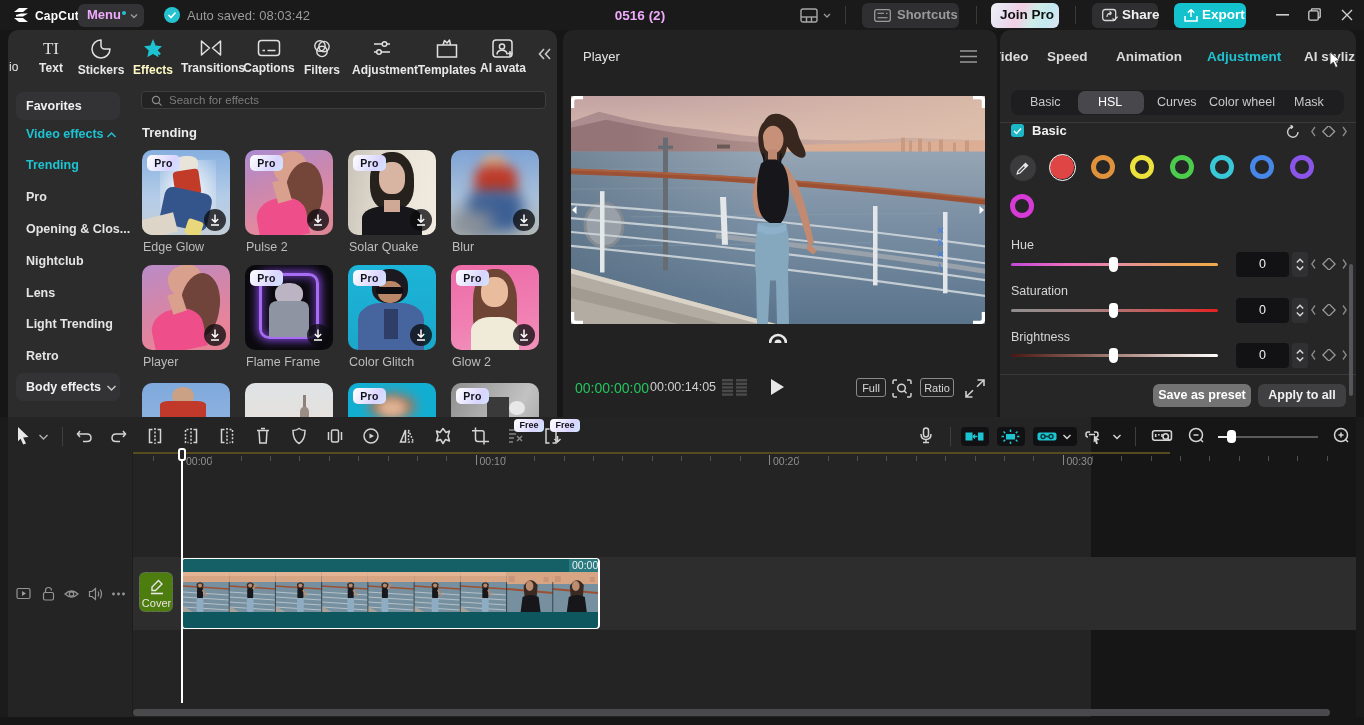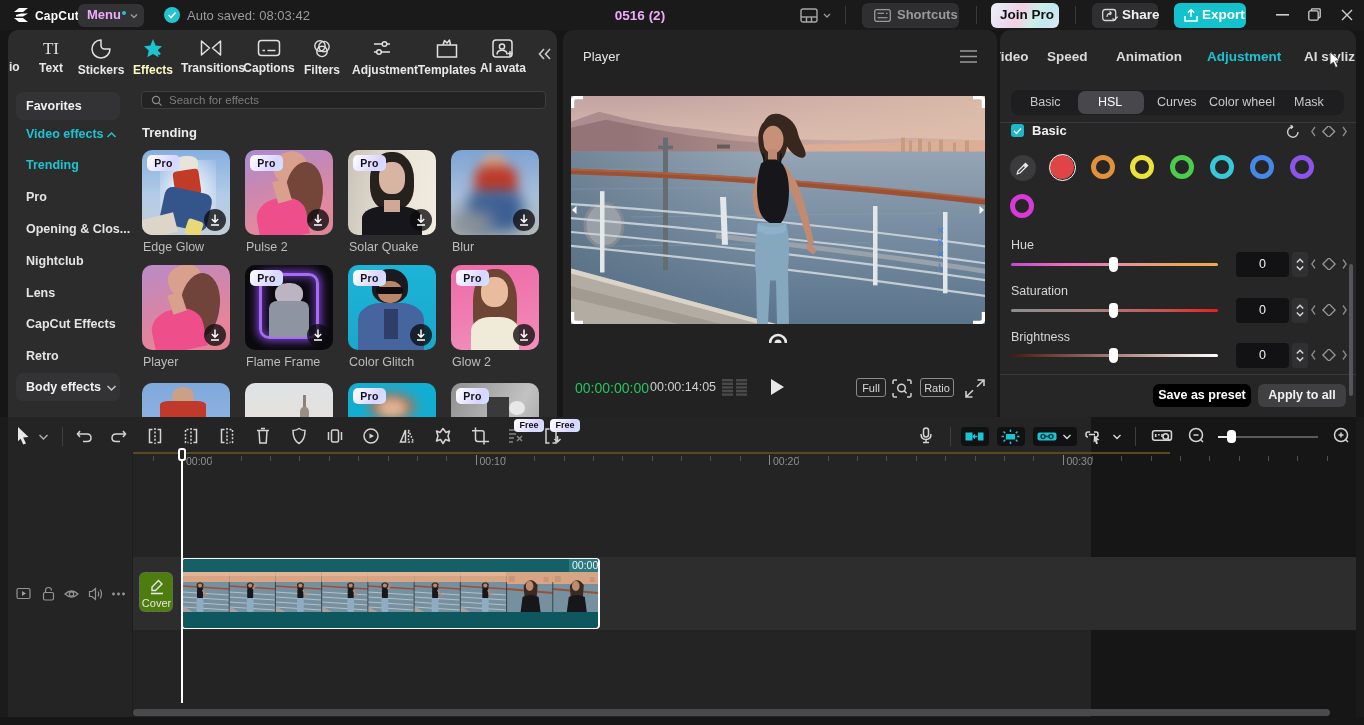--- a/index.html
+++ b/index.html
@@ -131,21 +131,21 @@
       <rect x="0.8" y="2.8" width="9.4" height="9.4" rx="1.5" fill="none" stroke="#cfcfcf" stroke-width="1.3"></rect>
       <path d="M3.5 2.8 L3.5 1.5 Q3.5 0.8 4.2 0.8 L11.5 0.8 Q12.2 0.8 12.2 1.5 L12.2 8.8 Q12.2 9.5 11.5 9.5 L10.2 9.5" fill="none" stroke="#cfcfcf" stroke-width="1.3"></path>
     </svg>
     <svg class="abs" style="left:1341px;top:9px" width="12" height="12" viewBox="0 0 12 12">
         <path d="M1 1 L11 11 M11 1 L1 11" stroke="#cfcfcf" stroke-width="1.4"></path>
       </svg>
   </div>
   <div id="leftpanel">
 
     <div class="abs" style="left:0;top:0;width:549px;height:52px">
-      <div class="abs" style="left:1px;top:30px;font-size:12px;font-weight:bold;color:#e8e8e8">io</div>
+      <div class="abs" style="left:1px;top:30px;font-size:12px;font-weight:normal;color:#e8e8e8">io</div>
       <div class="tab" style="left:13px"><svg width="22" height="20" viewBox="0 0 22 20">
             <text x="11" y="16" text-anchor="middle" font-family="Liberation Serif,serif" font-size="17" fill="#e0e0e0">TI</text>
           </svg><span>Text</span></div>
       <div class="tab" style="left:63px"><svg width="22" height="22" viewBox="0 0 22 22">
             <path d="M11 2 A9 9 0 1 0 20 11 L14.5 11 A 3.5 3.5 0 0 1 11 7.5 Z" fill="none" stroke="#e0e0e0" stroke-width="1.5" stroke-linejoin="round"></path>
           </svg><span>Stickers</span></div>
       <div class="tab" style="left:115px"><svg width="24" height="22" viewBox="0 0 24 22">
             <path d="M12 1 L14.6 7.4 L21 8.2 L16.3 12.6 L17.6 19.3 L12 16 L6.4 19.3 L7.7 12.6 L3 8.2 L9.4 7.4 Z" fill="#1ec3d2"></path>
             <path d="M14 11 L19 16.5" stroke="#1ec3d2" stroke-width="2.4"></path>
           </svg><span style="color:#fef9c3">Effects</span></div>
@@ -188,21 +188,21 @@
       <div class="abs sb-item" style="left:18px;top:17px;color:#f0f0f0">Favorites</div>
       <div class="abs sb-item" style="left:18px;top:45px;color:#1ec3d2">Video effects</div>
       <svg class="abs" style="left:98px;top:49px" width="11" height="8" viewBox="0 0 11 8">
           <path d="M1.5 6 L5.5 2 L9.5 6" stroke="#1ec3d2" stroke-width="1.5" fill="none"></path>
         </svg>
       <div class="abs sb-item" style="left:18px;top:76px;color:#1ec3d2">Trending</div>
       <div class="abs sb-item" style="left:18px;top:108px">Pro</div>
       <div class="abs sb-item" style="left:18px;top:140px;width:104px;white-space:nowrap;overflow:hidden">Opening &amp; Clos...</div>
       <div class="abs sb-item" style="left:18px;top:172px">Nightclub</div>
       <div class="abs sb-item" style="left:18px;top:204px">Lens</div>
-      <div class="abs sb-item" style="left:18px;top:235px">CapCut Effects</div>
+      <div class="abs sb-item" style="left:18px;top:235px">Light Trending</div>
       <div class="abs sb-item" style="left:18px;top:267px">Retro</div>
       <div class="abs" style="left:8px;top:291px;width:104px;height:28px;background:#333335;border-radius:7px"></div>
       <div class="abs sb-item" style="left:18px;top:298px;color:#f0f0f0">Body effects</div>
       <svg class="abs" style="left:98px;top:302px" width="11" height="8" viewBox="0 0 11 8">
           <path d="M1.5 2 L5.5 6 L9.5 2" stroke="#c8c8c8" stroke-width="1.5" fill="none"></path>
         </svg>
     </div>
 
     <div class="abs" style="left:133px;top:61px;width:405px;height:18px;background:#232324;border:1px solid #3e3e40;border-radius:4px">
       <svg class="abs" style="left:9px;top:3px" width="12" height="12" viewBox="0 0 12 12">
@@ -550,21 +550,21 @@
     <div class="stp" style="top:313px"><svg width="16" height="25" viewBox="0 0 16 25">
           <path d="M4.8 10.5 L8 7.3 L11.2 10.5 M4.8 14.5 L8 17.7 L11.2 14.5" stroke="#d8d8d8" stroke-width="1.4" fill="none"></path>
         </svg></div>
     <svg class="kf" style="top:319px" width="36" height="12" viewBox="0 0 36 12">
       <path d="M4 1.5 L0.8 6 L4 10.5" stroke="#8a8a8a" stroke-width="1.3" fill="none"></path>
       <rect x="13.7" y="1.7" width="8.6" height="8.6" transform="rotate(45 18 6)" stroke="#9a9a9a" stroke-width="1.3" fill="none"></rect>
       <path d="M32 1.5 L35.2 6 L32 10.5" stroke="#8a8a8a" stroke-width="1.3" fill="none"></path>
     </svg>
 
     <div class="abs" style="left:0;top:344px;width:356px;height:1px;background:#39393b"></div>
-    <div class="abs" style="left:153px;top:354px;width:98px;height:23px;background:#000000;border-radius:6px;color:#fff;font-size:12.5px;font-weight:bold;text-align:center;line-height:23px">Save as preset</div>
+    <div class="abs" style="left:153px;top:354px;width:98px;height:23px;background:#737373;border-radius:6px;color:#fff;font-size:12.5px;font-weight:bold;text-align:center;line-height:23px">Save as preset</div>
     <div class="abs" style="left:258px;top:354px;width:88px;height:23px;background:#404043;border-radius:6px;color:#f0f0f0;font-size:12.5px;font-weight:bold;text-align:center;line-height:23px">Apply to all</div>
     <div class="abs" style="left:349px;top:234px;width:4px;height:132px;background:#55555a;border-radius:2px"></div>
   </div>
   <div id="timeline">
 
     <svg class="abs" style="left:15px;top:9px" width="16" height="20" viewBox="0 0 16 20">
         <path d="M3 1 L13.5 11 L8.2 11.6 L11 17.5 L8.2 18.6 L5.6 12.8 L3 15.2 Z" fill="#e8e8e8"></path>
       </svg>
     <svg class="abs" style="left:38px;top:16px" width="11" height="8" viewBox="0 0 11 8">
         <path d="M1.5 2 L5.5 6 L9.5 2" stroke="#b0b0b0" stroke-width="1.4" fill="none"></path>

